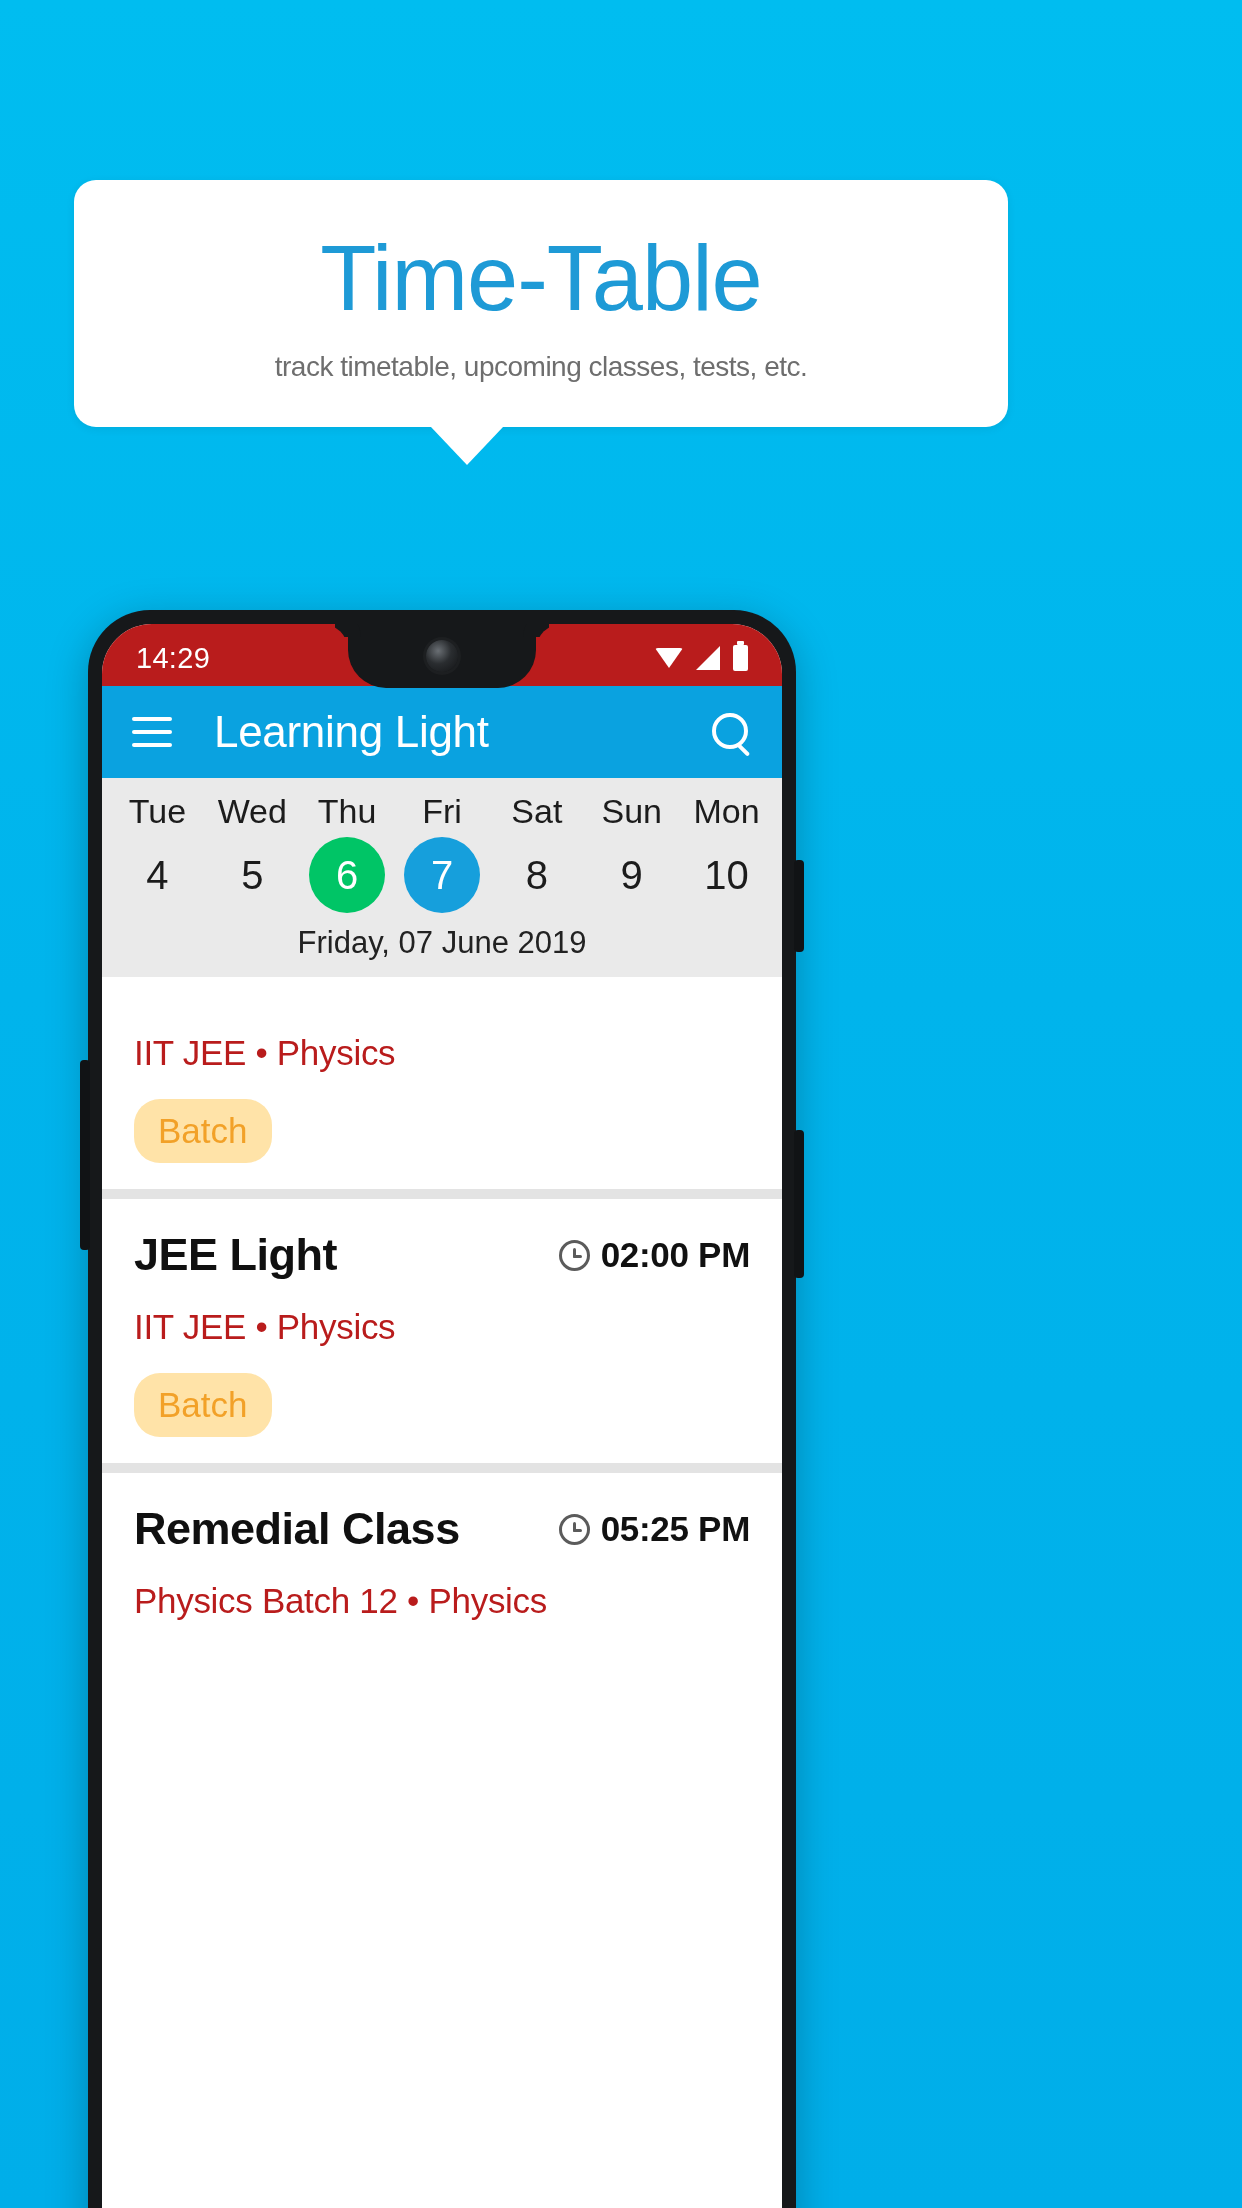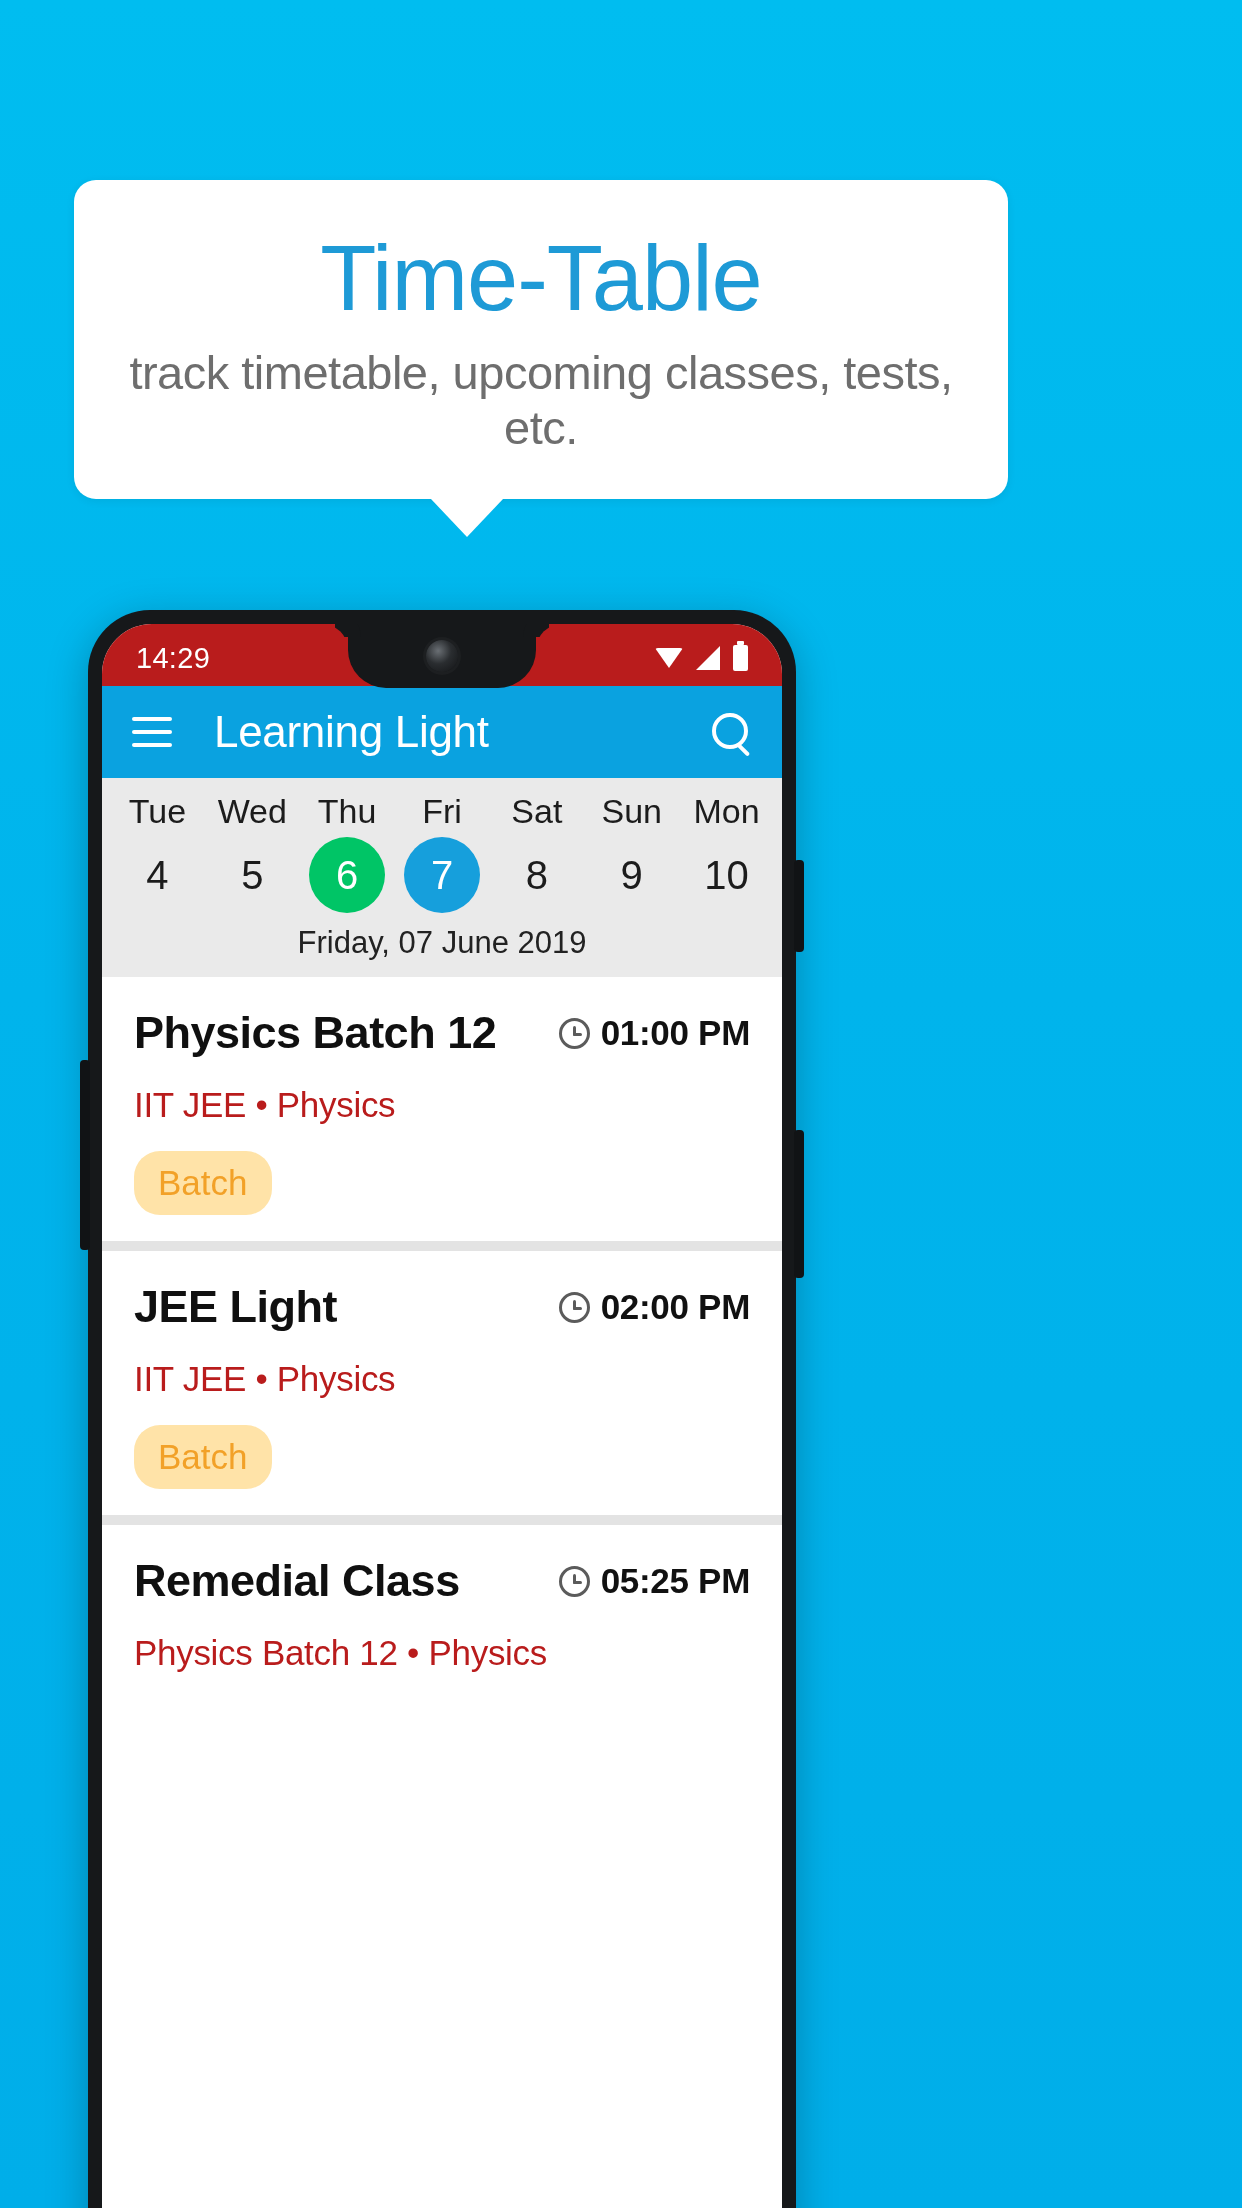--- a/index.html
+++ b/index.html
@@ -27,22 +27,22 @@
     box-shadow:0 2px 10px rgba(0,0,0,.07);
   }
   .bubble-title{
     font-size:92px;
     font-weight:400;
     color:#1e9ad6;
     letter-spacing:-1px;
     line-height:1.1;
   }
   .bubble-sub{
-    margin-top:16px;
-    font-size:47px;
+    margin-top:22px;
+    font-size:28px;
     font-weight:400;
     color:#6e6e6e;
     letter-spacing:-0.5px;
   }
   .bubble-tail{
     width:0;height:0;
     margin:0 auto;
     border-left:36px solid transparent;
     border-right:36px solid transparent;
     border-top:38px solid #ffffff;
@@ -362,27 +362,20 @@
           <div class="day-name">Mon</div>
           <div class="day-num">10</div>
         </div>
       </div>
       <div class="date-label">Friday, 07 June 2019</div>
     </div>
 
     <div class="class-list">
 
       <div class="class-card">
-        <div class="card-top">
-          <div class="card-title">Physics Batch 12</div>
-          <div class="card-time">
-            <span class="clock-icon"></span>
-            <span class="time-text">01:00 PM</span>
-          </div>
-        </div>
         <div class="card-sub">IIT JEE • Physics</div>
         <div class="badge">Batch</div>
       </div>
 
       <div class="class-card">
         <div class="card-top">
           <div class="card-title">JEE Light</div>
           <div class="card-time">
             <span class="clock-icon"></span>
             <span class="time-text">02:00 PM</span>

